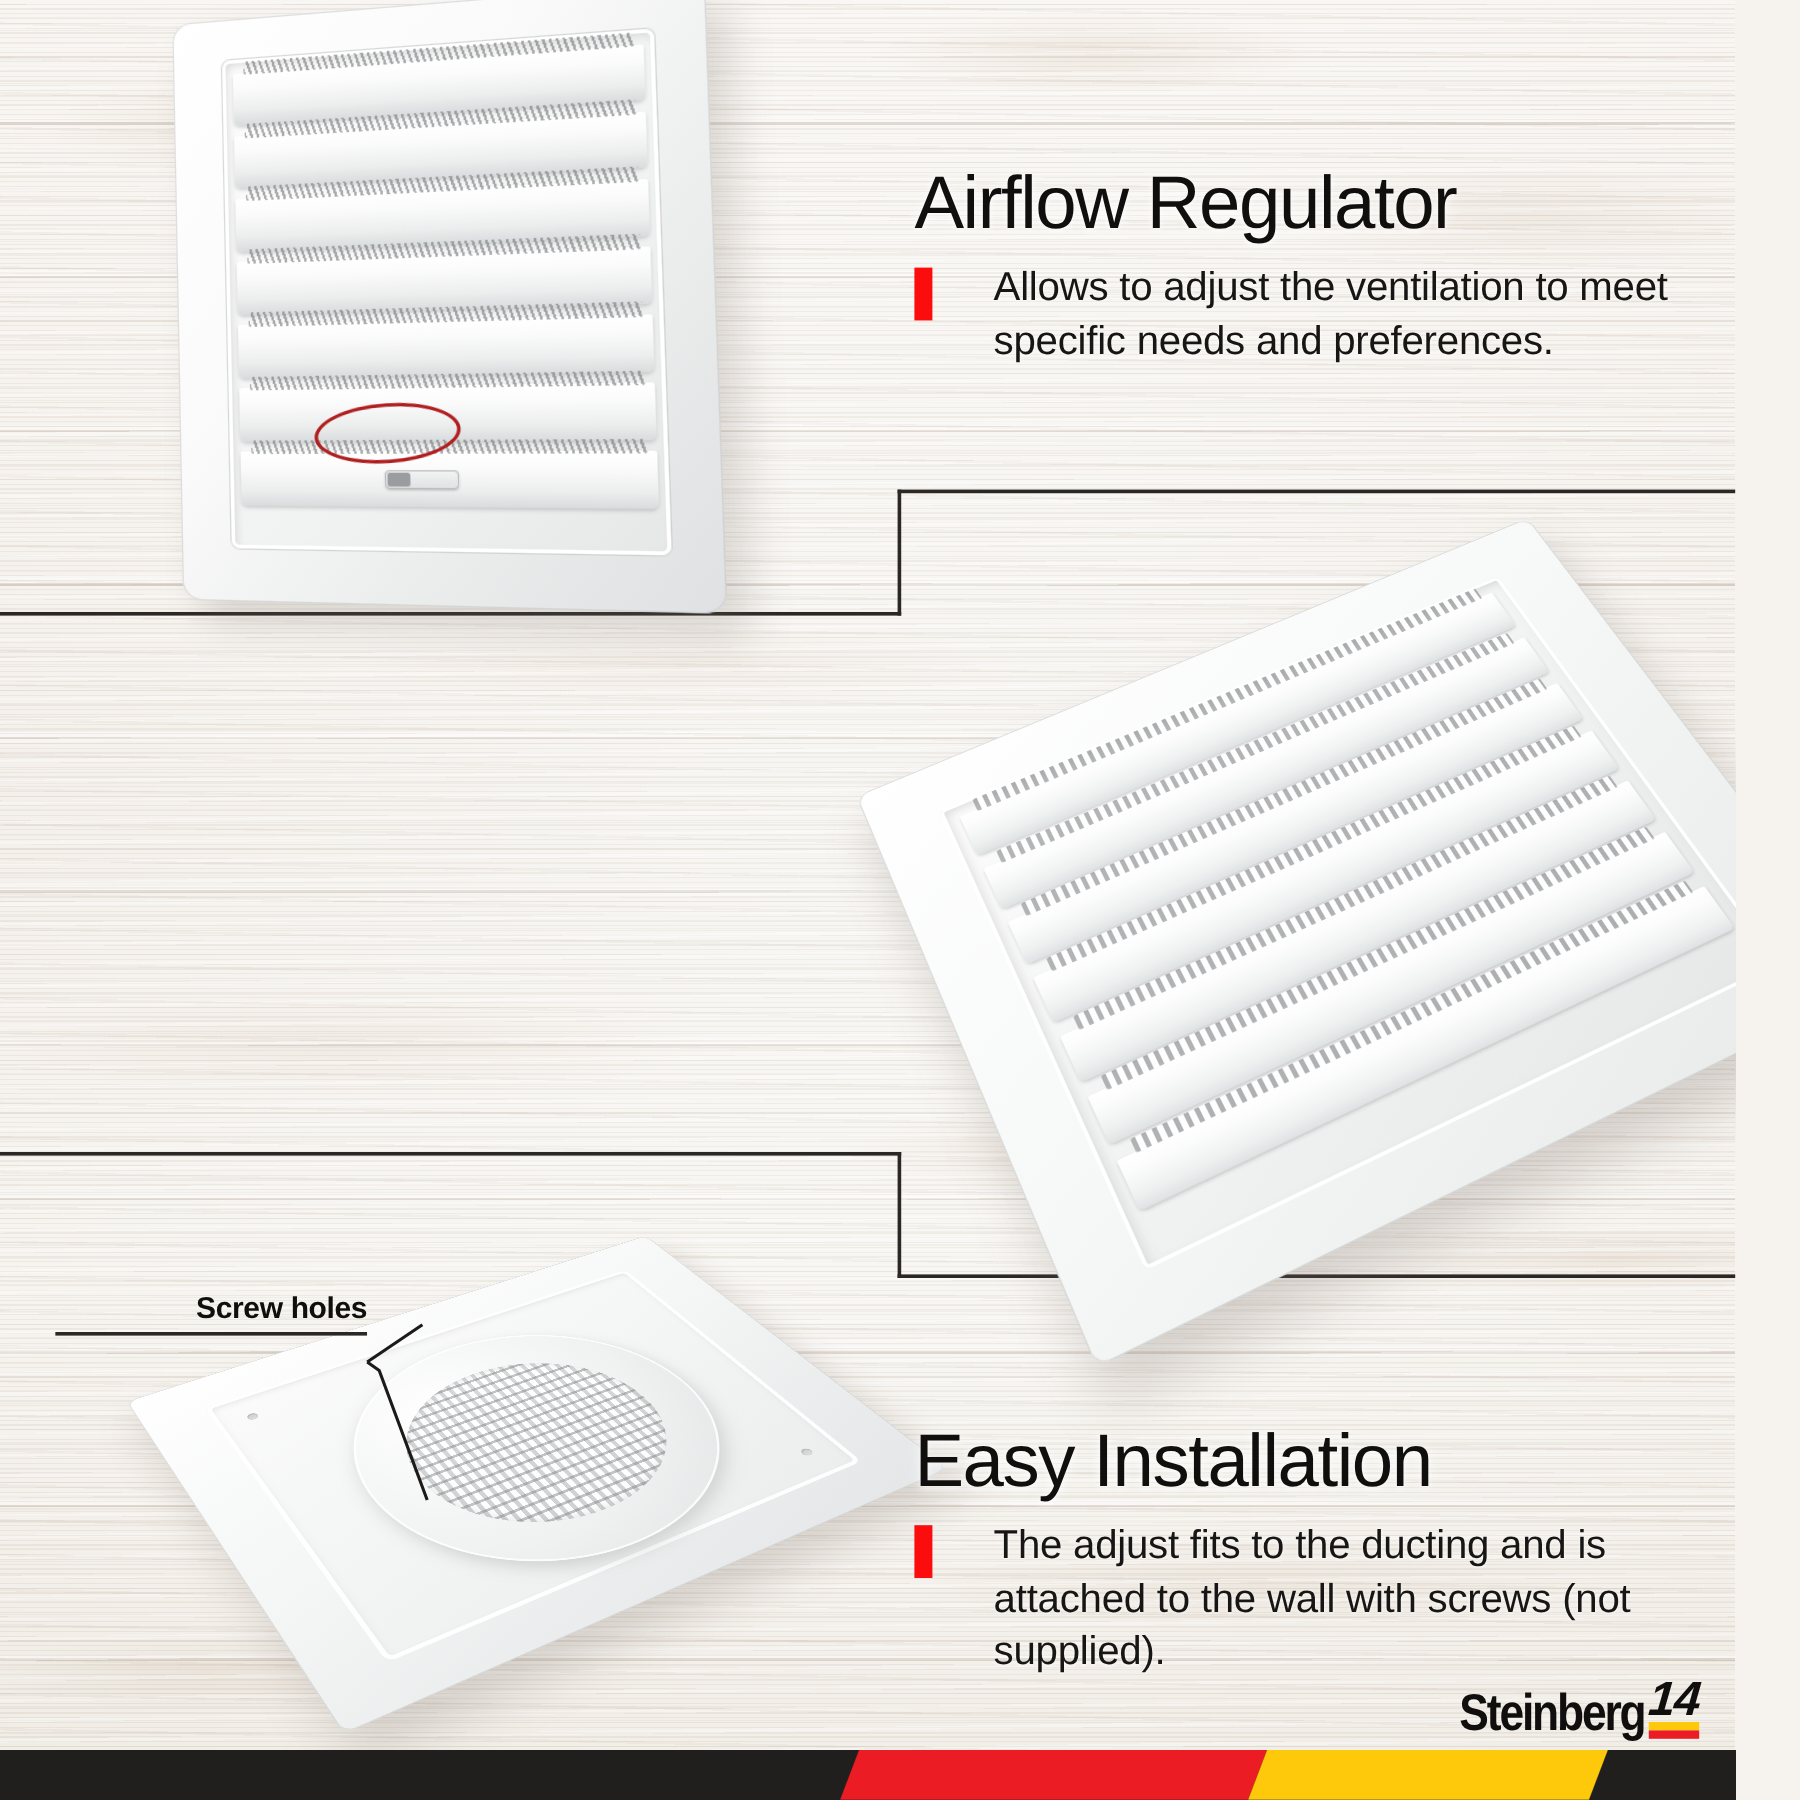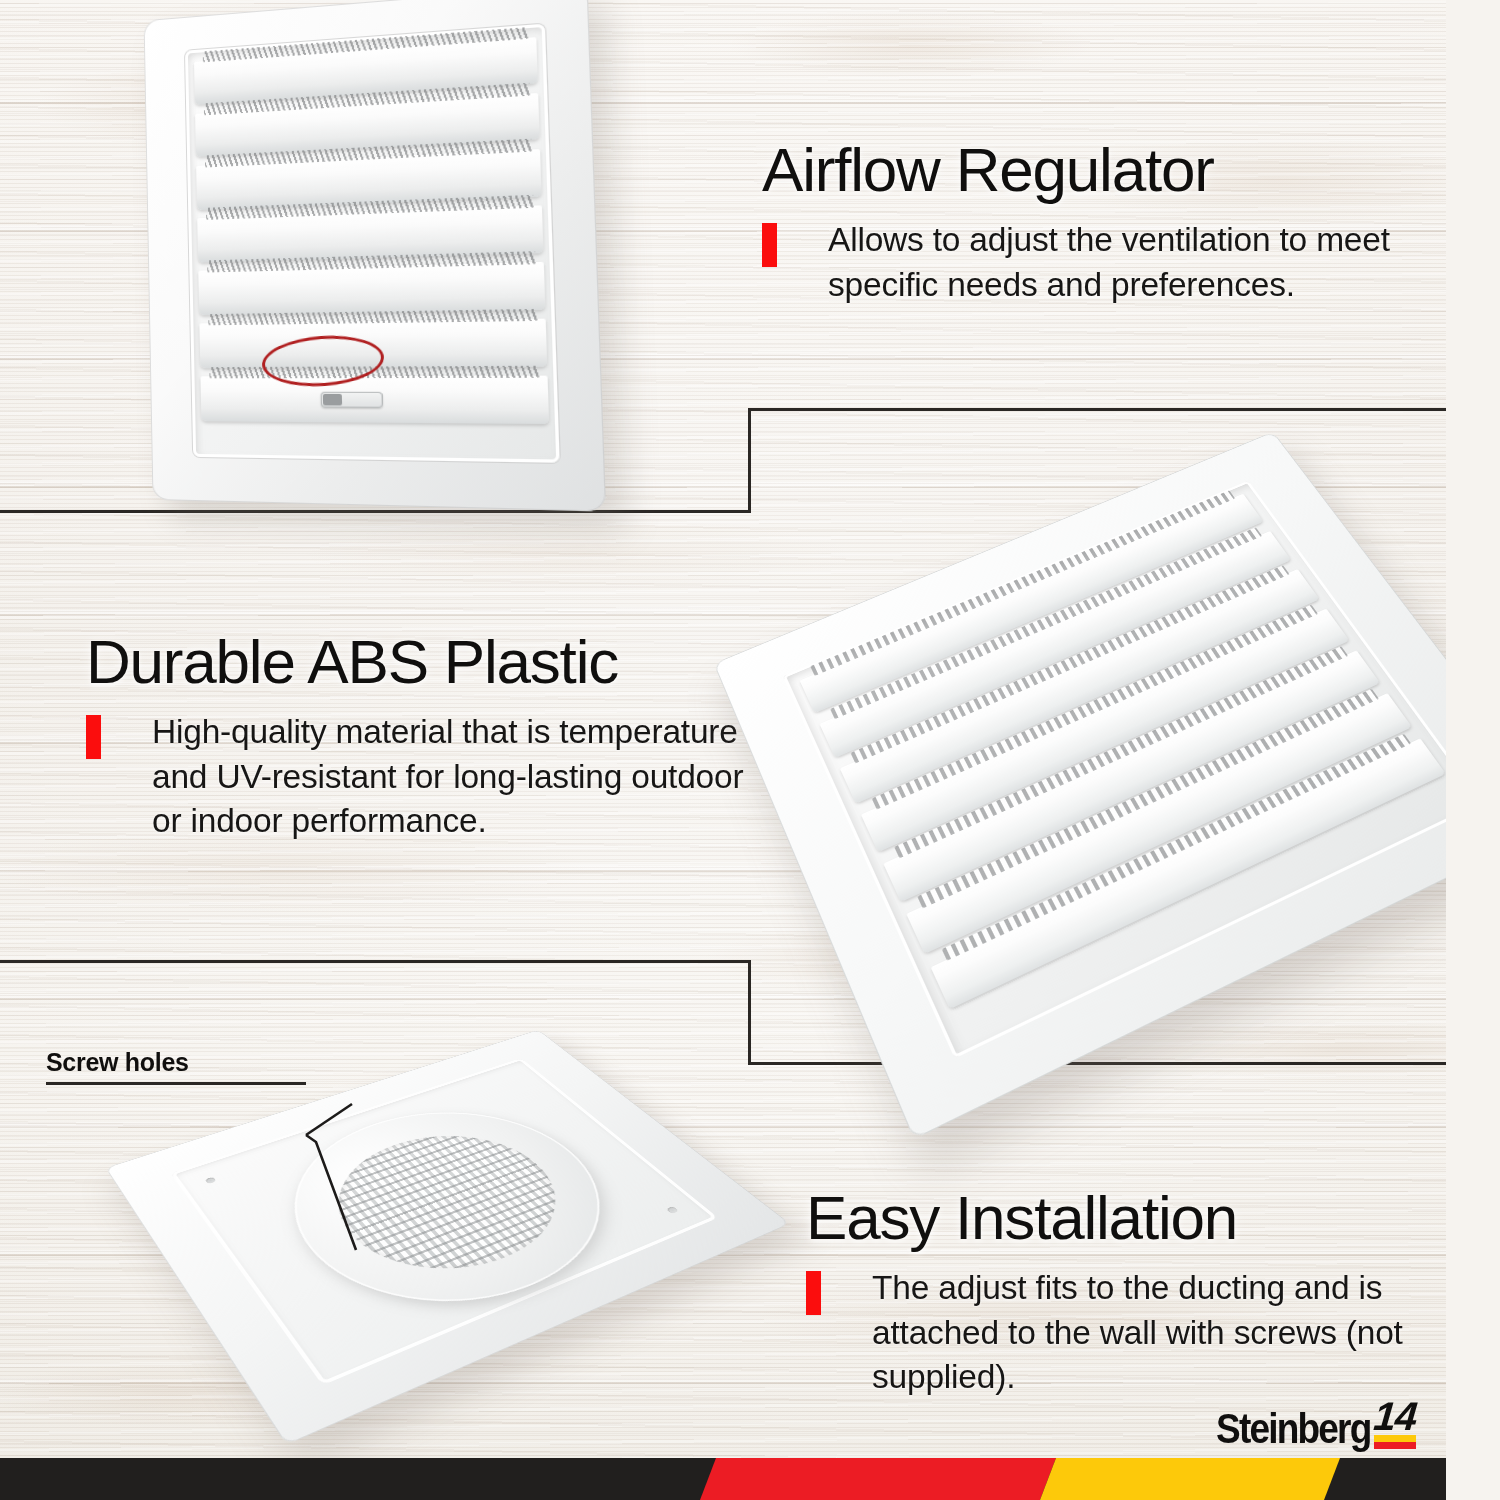--- a/index.html
+++ b/index.html
@@ -235,21 +235,21 @@
       linear-gradient(#fafbfb,#eef0f0);
     box-shadow:inset 0 0 10px rgba(140,140,140,.3);
   }
   .screw-hole {
     position:absolute; width:9px; height:9px; border-radius:50%;
     background:radial-gradient(#cfd2d3,#e9eaea);
     box-shadow:inset 0 1px 2px rgba(110,110,110,.55);
   }
 
   
-  #screw-callout { position:absolute; left:46px; top:1048px; }
+  #screw-callout { position:absolute; left:46px; top:1076px;text-align:right; }
   #screw-callout .label {
     font-size:25px; font-weight:700; color:#100f0e; letter-spacing:-.3px;
     white-space:nowrap;
   }
   #screw-callout .rule {
     width:260px; height:3px; background:#2a2724; margin-top:5px;
   }
   #callout-leaders { position:absolute; left:300px; top:1090px; pointer-events:none; }
 
   
@@ -317,29 +317,20 @@
 
   <div class="block" style="left:762px; top:138px; width:660px;">
     <div class="headline">Airflow Regulator</div>
     <div class="body-row">
       <div class="accent"></div>
       <div class="body-text">Allows to adjust the ventilation to meet
 specific needs and preferences.</div>
     </div>
   </div>
 
-  <div class="block" style="left:86px; top:630px; width:660px;">
-    <div class="headline">Durable ABS Plastic</div>
-    <div class="body-row">
-      <div class="accent"></div>
-      <div class="body-text">High-quality material that is temperature
-and UV-resistant for long-lasting outdoor
-or indoor  performance.</div>
-    </div>
-  </div>
 
   <div class="prod" id="vent2">
     <div class="v2-inner">
       <div class="v2-plate">
         <div class="v2-bevel">
           <div class="louvers">
             <div class="louver"></div>
             <div class="louver"></div>
             <div class="louver"></div>
             <div class="louver"></div>
@@ -369,21 +360,21 @@
   <svg id="callout-leaders" width="180" height="180" viewBox="0 0 180 180">
     <polyline points="6,45 52,14" fill="none" stroke="#1d1b1a" stroke-width="2.6"></polyline>
     <polyline points="6,45 16,52 56,160" fill="none" stroke="#1d1b1a" stroke-width="2.6"></polyline>
   </svg>
 
   <div id="screw-callout">
     <div class="label">Screw holes</div>
     <div class="rule"></div>
   </div>
 
-  <div class="block" style="left:762px; top:1186px; width:660px;margin-left:44px;">
+  <div class="block" style="left:762px; top:1186px; width:660px;">
     <div class="headline">Easy Installation</div>
     <div class="body-row">
       <div class="accent"></div>
       <div class="body-text">The adjust fits to the ducting and is
 attached to the wall with screws (not
 supplied).</div>
     </div>
   </div>
 
   <div id="logo">

